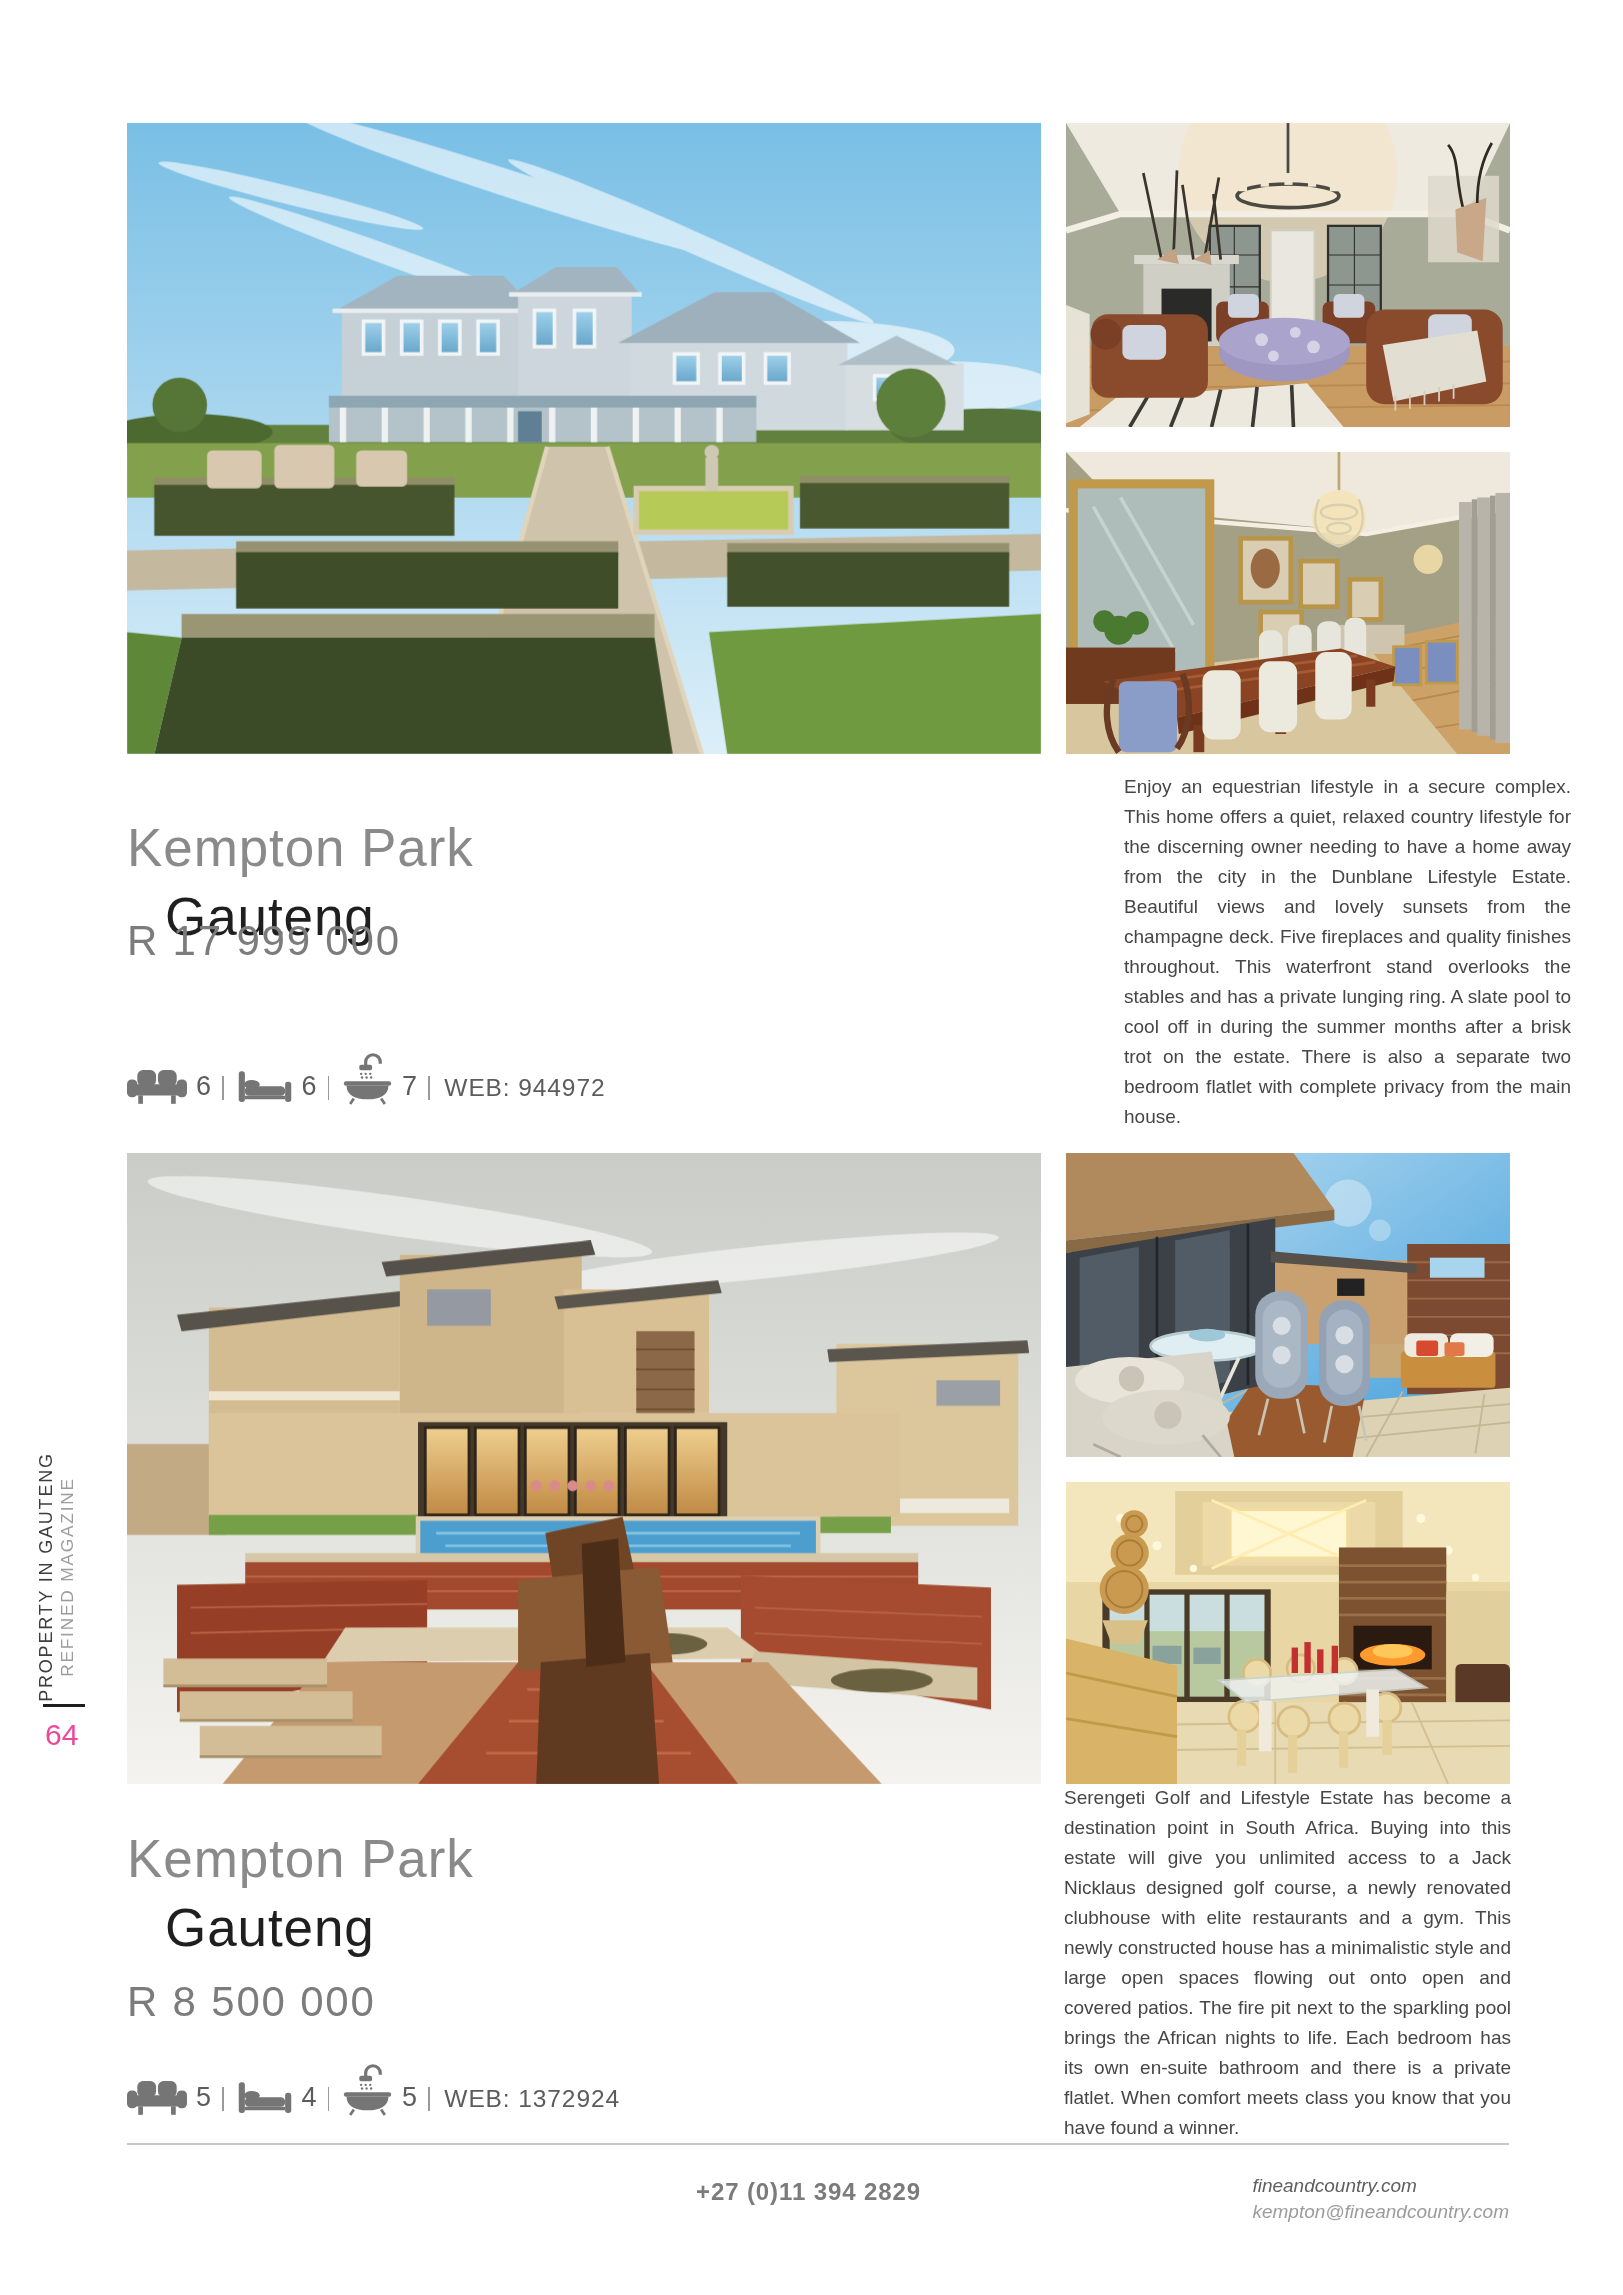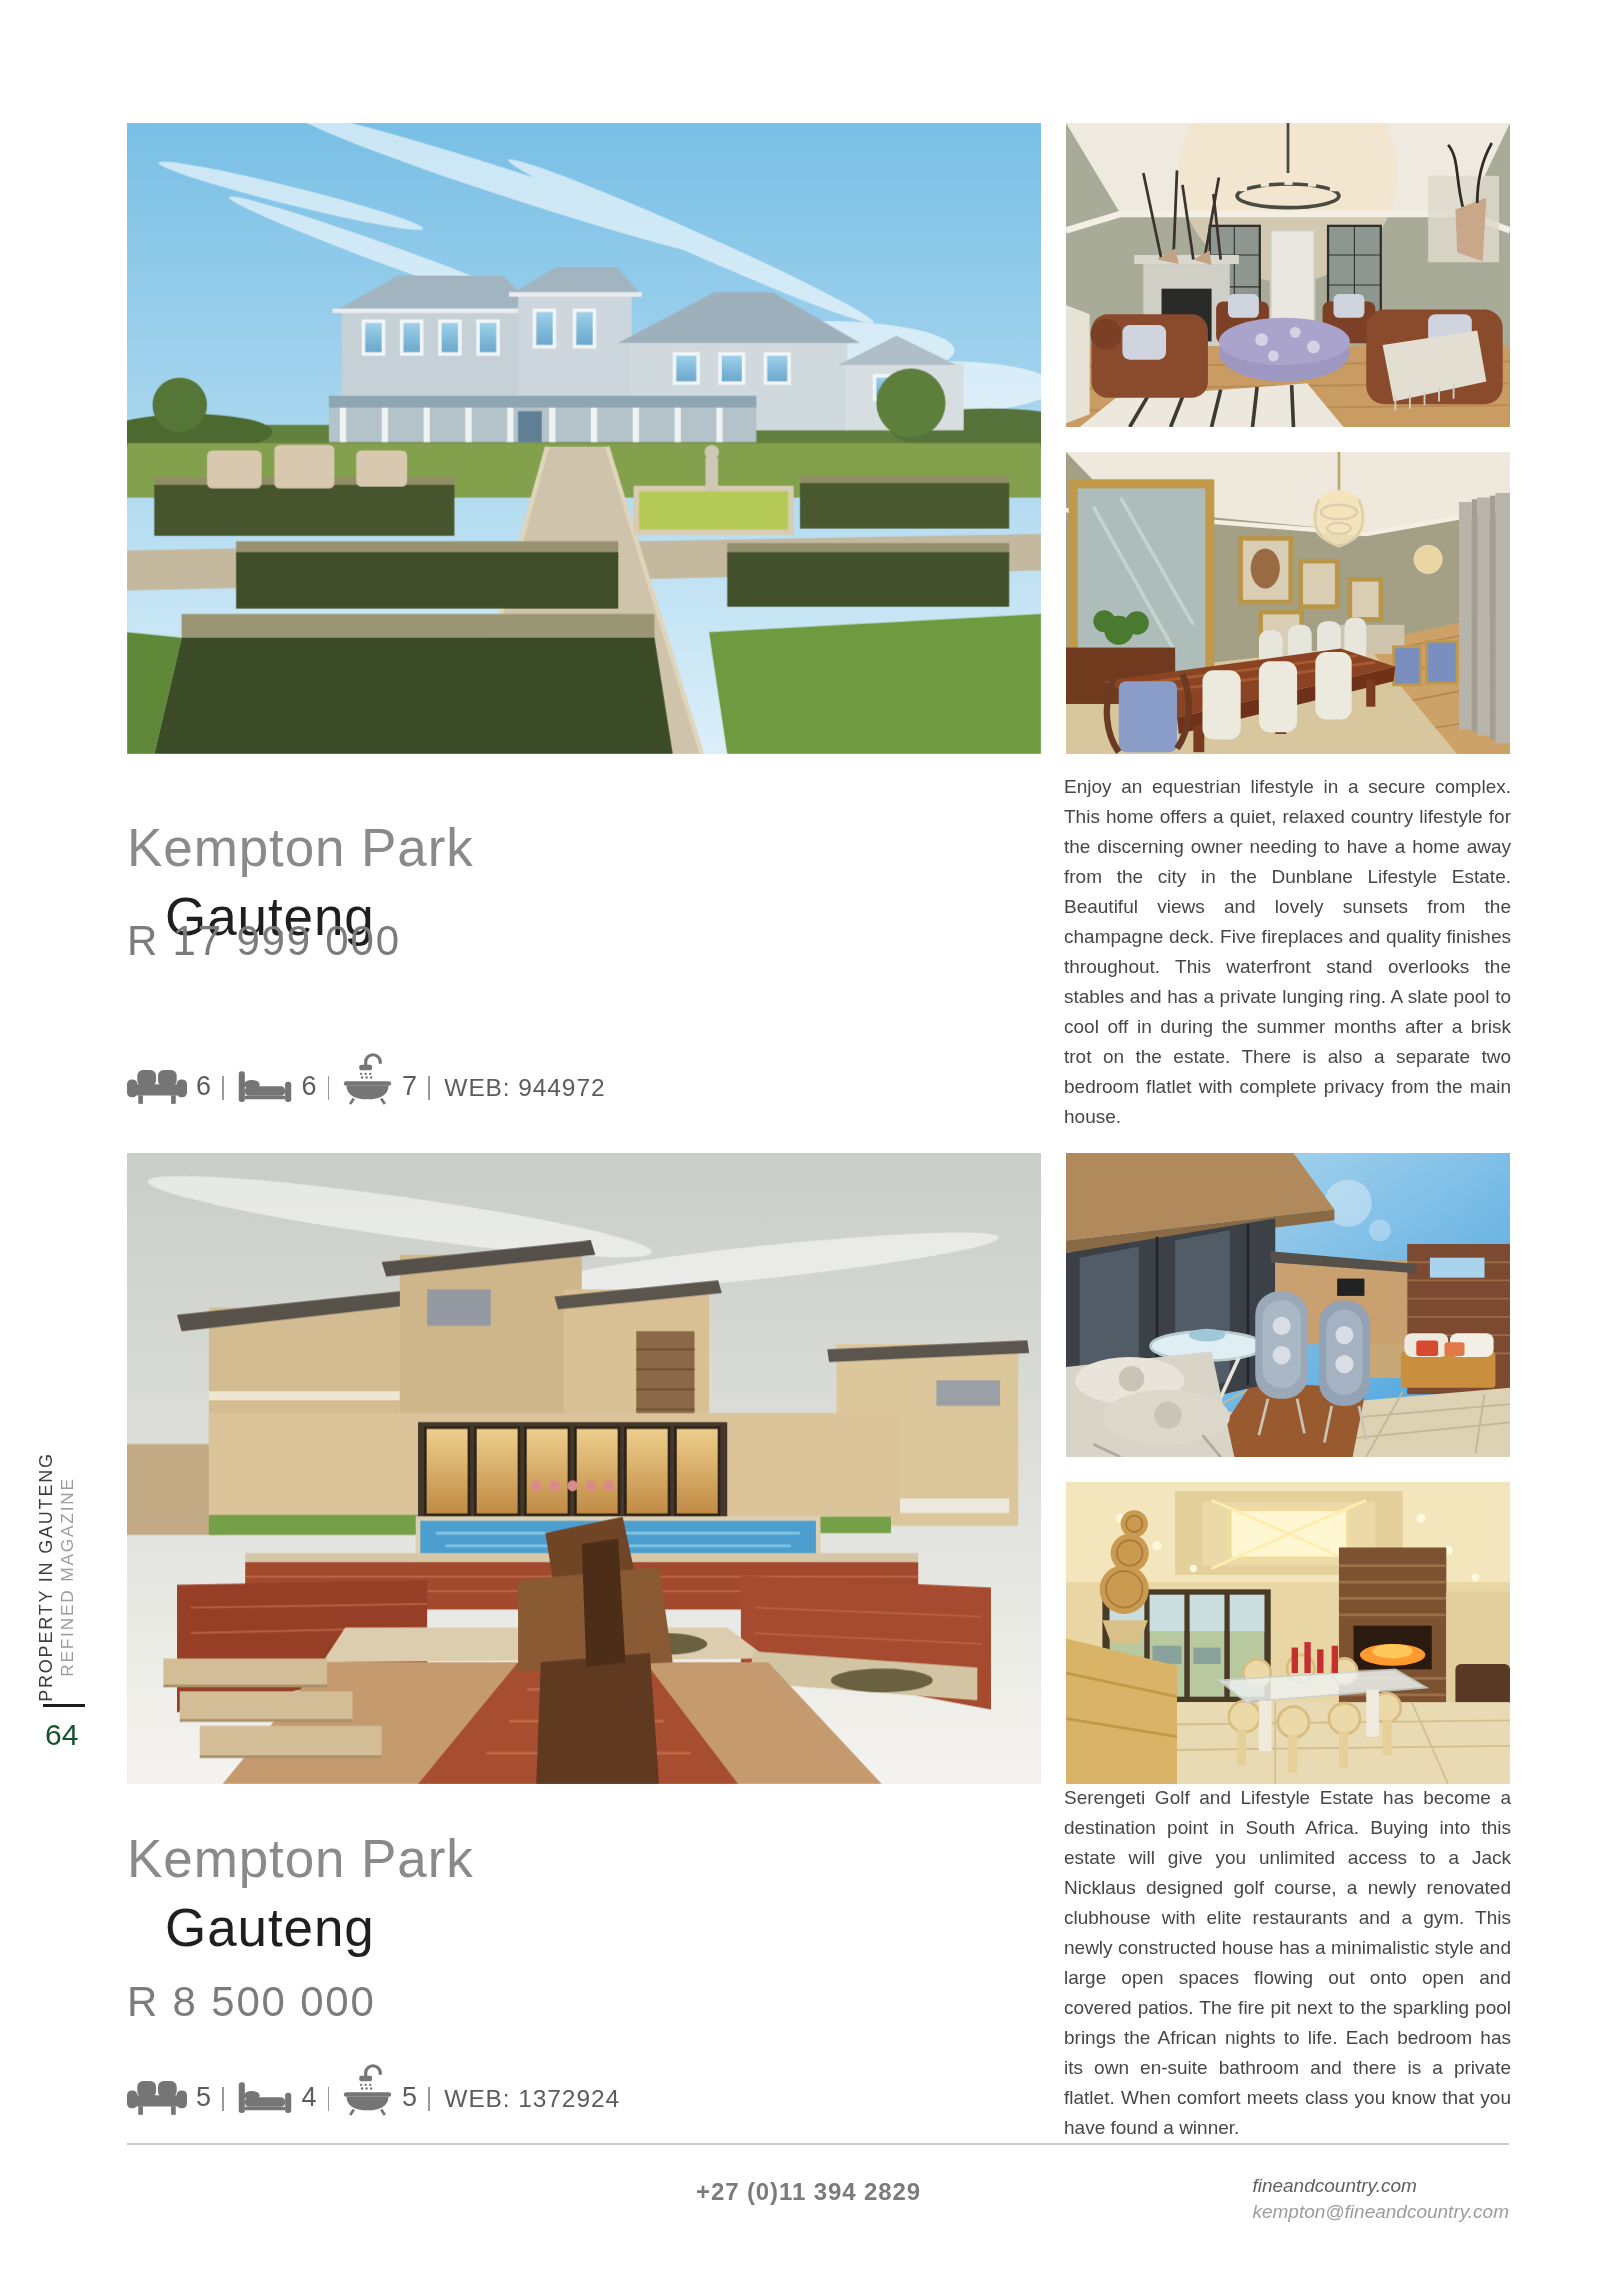--- a/index.html
+++ b/index.html
@@ -31,36 +31,36 @@
   .features svg{flex:none;}
   .icon-sofa{width:60px;height:38px;margin-bottom:1.8px;}
   .icon-bed{width:56px;height:36px;margin:0 0 1.8px 12.7px;}
   .icon-bath{width:51px;height:55px;margin:0 0 1.8px 12.7px;}
   .count{font-size:27px;color:#5c5c5c;font-weight:300;margin:0 0 5.5px 9px;}
   .sep{width:1.8px;height:23.6px;background:#9a9a9a;margin:0 0 7.3px 11px;}
   .web{font-size:24.5px;color:#5c5c5c;font-weight:400;letter-spacing:0.9px;margin:0 0 5.5px 14.5px;}
   
   .desc{width:447px;font-size:19px;line-height:30px;color:#464646;font-weight:300;
         text-align:justify;}
-  #desc1{left:1064px;top:772px;}
+  #desc1{left:1124px;top:772px;}
   #desc2{left:1064px;top:1783px;}
   
   .divider{left:127px;top:2143px;width:1382px;height:1.8px;background:#c8c8c8;}
   .f-left{left:127px;top:2171px;font-size:19px;color:#8c8c8c;line-height:26px;font-weight:300;}
   .f-phone{left:696px;top:2178px;font-size:24px;color:#7b7b7b;font-weight:700;letter-spacing:0.9px;}
   .f-right{right:115px;top:2173px;line-height:26px;font-style:italic;}
   .f-site{font-size:19px;color:#5f5f5f;font-weight:400;}
   .f-mail{font-size:19px;color:#9c9c9c;font-weight:300;}
   
   .side-rot{left:-49px;top:1556px;width:211px;height:42px;transform:rotate(-90deg);
             display:flex;flex-direction:column;align-items:center;}
   .side-rot .l1{font-size:18px;letter-spacing:1.8px;color:#3d3d3d;font-weight:400;white-space:nowrap;}
   .side-rot .l2{font-size:17.3px;letter-spacing:1.8px;color:#9c9c9c;font-weight:300;white-space:nowrap;}
   .page-dash{left:43px;top:1704px;width:42px;height:2.7px;background:#1d1d1d;}
-  .page-num{left:45px;top:1718px;font-size:30px;color:#14532d;font-weight:300;}
+  .page-num{left:45px;top:1718px;font-size:30px;color:#ec4899;font-weight:300;}
 </style>
 </head>
 <body>
 
 <div class="page">
 
   <div class="abs side-rot">
     <span class="l1">PROPERTY IN GAUTENG</span>
     <span class="l2">REFINED MAGAZINE</span>
   </div>

